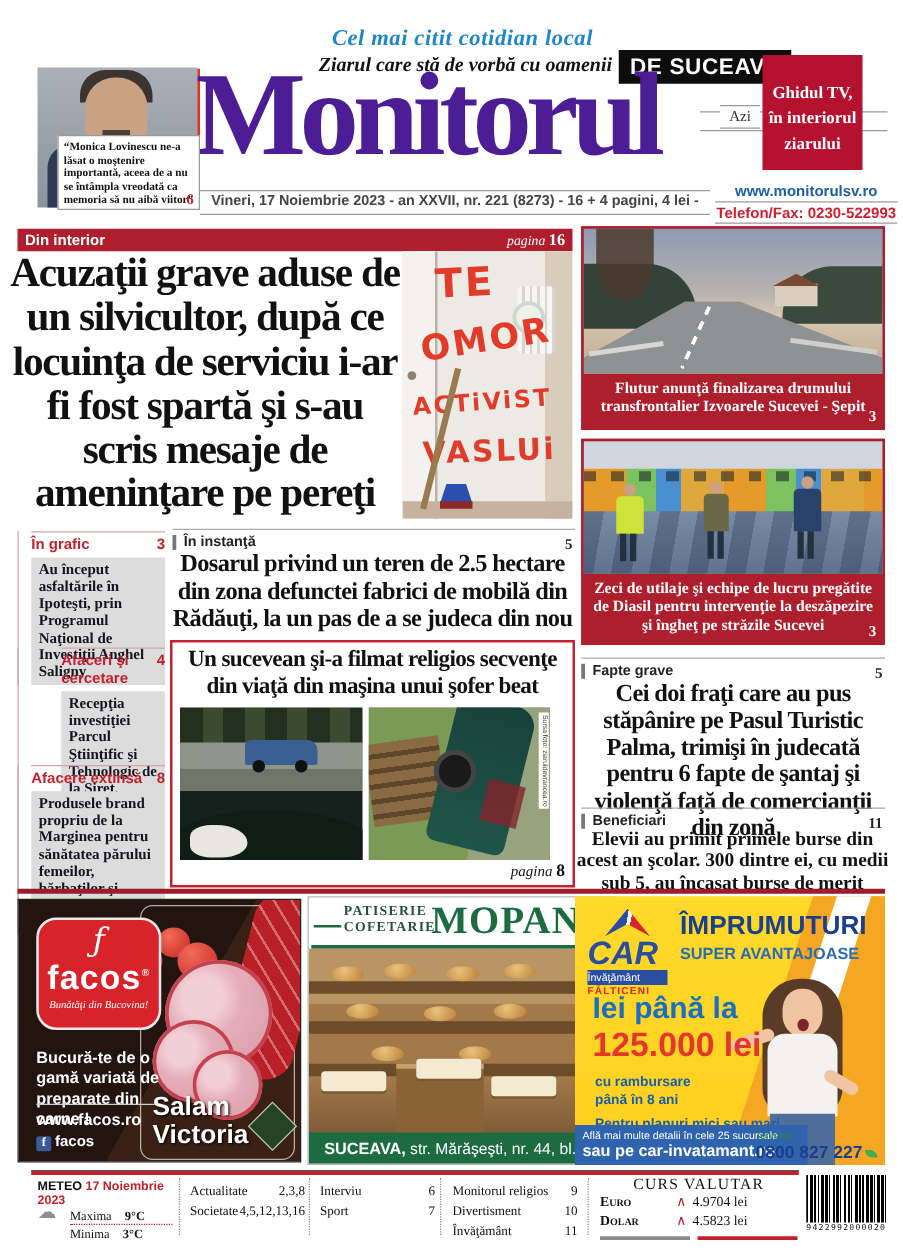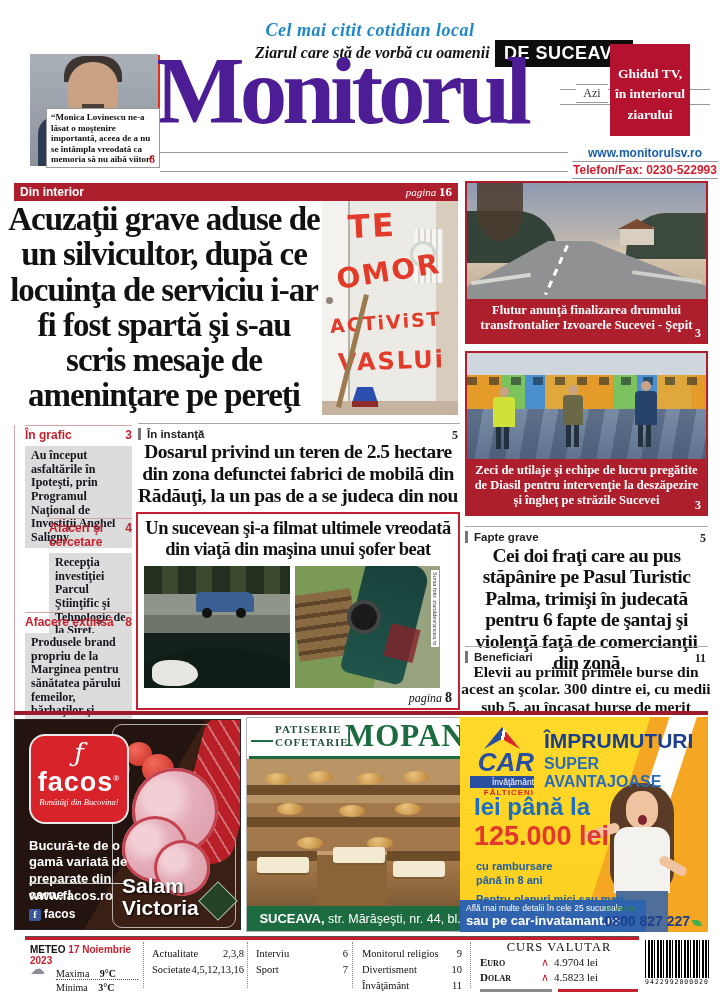--- a/index.html
+++ b/index.html
@@ -196,28 +196,28 @@
   .tray{position:absolute;width:52px;height:16px;background:#f3ead2;border-radius:3px;box-shadow:0 2px 0 #7a5a30;}
   .ty1{left:10px;bottom:34px;} .ty2{left:86px;bottom:44px;} .ty3{left:146px;bottom:30px;}
   .mopan-bar{position:absolute;left:0;bottom:0;width:100%;height:25px;background:#1d6b40;color:#fff;
     text-align:center;font-family:"Liberation Sans",sans-serif;font-size:12.5px;line-height:25px;}
   .mopan-bar b{font-size:13px;}
 
   .ad-car{top:717px;left:460px;width:248px;height:215px;background:linear-gradient(#ffd92b,#ffcf1f);
     box-sizing:border-box;overflow:hidden;}
   .car-stripe-or{position:absolute;right:-40px;top:-20px;width:130px;height:260px;background:#f5a623;transform:rotate(18deg);}
   .car-stripe-wh{position:absolute;right:28px;top:-30px;width:26px;height:160px;background:#fff;transform:rotate(18deg);}
-  .car-logo{position:absolute;left:10px;top:10px;width:64px;text-align:right;}
+  .car-logo{position:absolute;left:10px;top:10px;width:64px;text-align:left;}
   .car-ribbon{width:36px;height:22px;margin:0 auto;background:linear-gradient(100deg,#2b4fa0 0 48%,#fff 48% 56%,#d8232a 56%);
     clip-path:polygon(0 100%,50% 0,100% 100%,50% 55%);}
   .car-name{font-family:"Liberation Sans",sans-serif;font-weight:bold;font-style:italic;font-size:26px;color:#2b4fa0;line-height:1;}
   .car-org{display:block;background:#2b4fa0;color:#fff;font-family:"Liberation Sans",sans-serif;font-size:8.5px;padding:1px 0;margin-top:1px;}
   .car-city{display:block;color:#d8232a;font-family:"Liberation Sans",sans-serif;font-weight:bold;font-size:8px;letter-spacing:1px;}
   .car-title{position:absolute;left:84px;top:12px;color:#1b3f8f;font-family:"Liberation Sans",sans-serif;font-weight:bold;font-size:21px;}
-  .car-sub{position:absolute;left:84px;top:38px;color:#2b6cb3;font-family:"Liberation Sans",sans-serif;font-weight:bold;font-size:16px;}
+  .car-sub{position:absolute;left:84px;top:38px;color:#2b6cb3;font-family:"Liberation Sans",sans-serif;font-weight:bold;font-size:13px;text-align:right;}
   .car-offer1{position:absolute;left:14px;top:76px;color:#1b6fc0;font-family:"Liberation Sans",sans-serif;font-weight:bold;font-size:24px;}
   .car-offer2{position:absolute;left:14px;top:104px;color:#e3372e;font-family:"Liberation Sans",sans-serif;font-weight:bold;font-size:27px;}
   .car-terms{position:absolute;left:16px;top:142px;color:#1b5fa8;font-family:"Liberation Sans",sans-serif;font-weight:bold;font-size:11px;line-height:1.3;width:90px;}
   .car-plans{position:absolute;left:16px;top:176px;color:#1b5fa8;font-family:"Liberation Sans",sans-serif;font-weight:bold;font-size:11px;}
   .car-url{position:absolute;left:16px;top:189px;color:#f08a1d;font-family:"Liberation Sans",sans-serif;font-weight:bold;font-size:9.5px;}
   .car-woman{position:absolute;right:18px;top:66px;width:90px;height:150px;}
   .w-hair{position:absolute;left:10px;top:0;width:64px;height:110px;background:#5a3b28;border-radius:30px 30px 22px 22px;}
   .w-face{position:absolute;left:26px;top:8px;width:32px;height:38px;background:#f0c4a0;border-radius:45%;}
   .w-mouth{position:absolute;left:38px;top:32px;width:9px;height:10px;background:#7c2430;border-radius:50%;}
   .w-tee{position:absolute;left:14px;top:44px;width:56px;height:66px;background:#f4f2ee;border-radius:14px 14px 0 0;}
@@ -285,20 +285,21 @@
   <div class="abs azi">Azi</div>
   <div class="abs tv-box">
     <div>Ghidul TV,</div>
     <div>în interiorul</div>
     <div>ziarului</div>
   </div>
   <div class="abs website">www.monitorulsv.ro</div>
   <div class="abs phone">Telefon/Fax: 0230-522993</div>
 
   <div class="abs date-rule" style="top:152px;"></div>
+  <div class="abs dateline">Vineri, 17 Noiembrie 2023 - an XXVII, nr. 221 (8273) - 16 + 4 pagini, 4 lei -</div>
   <div class="abs date-rule" style="top:171px;"></div>
 
   <div class="abs lead-bar">
     <span>Din interior</span>
     <span class="lead-pg">
       <span>pagina</span>
       <b>16</b>
     </span>
   </div>
   <h1 class="abs lead-headline">Acuzaţii grave aduse de un silvicultor, după ce locuinţa de serviciu i-ar fi fost spartă şi s-au scris mesaje de ameninţare pe pereţi</h1>
@@ -393,21 +394,21 @@
     <div class="side-txt">Produsele brand propriu de la Marginea pentru sănătatea părului femeilor, bărbaţilor şi copiilor, acum şi în farmacii</div>
   </div>
 
   <div class="abs sec-head sec-inst">
     <span class="lbl">În instanţă</span>
     <span class="num">5</span>
   </div>
   <h2 class="abs inst-h">Dosarul privind un teren de 2.5 hectare din zona defunctei fabrici de mobilă din Rădăuţi, la un pas de a se judeca din nou</h2>
 
   <div class="abs redbox">
-    <h3 class="redbox-h">Un sucevean şi-a filmat ultimele vreodată din viaţă din maşina unui şofer beat</h3>
+    <h3 class="redbox-h">Un sucevean şi-a filmat religios secvenţe din viaţă din maşina unui şofer beat</h3>
     <div class="crash-row">
       <div class="crash">
         <div class="c1-sky"></div>
         <div class="c1-trees"></div>
         <div class="c1-car"></div>
         <div class="c1-wheel"></div>
         <div class="c1-dash"></div>
         <div class="c1-bag"></div>
       </div>
       <div class="crash">

